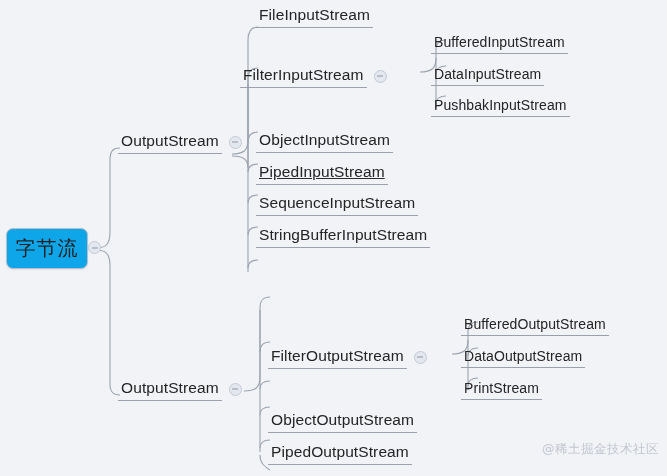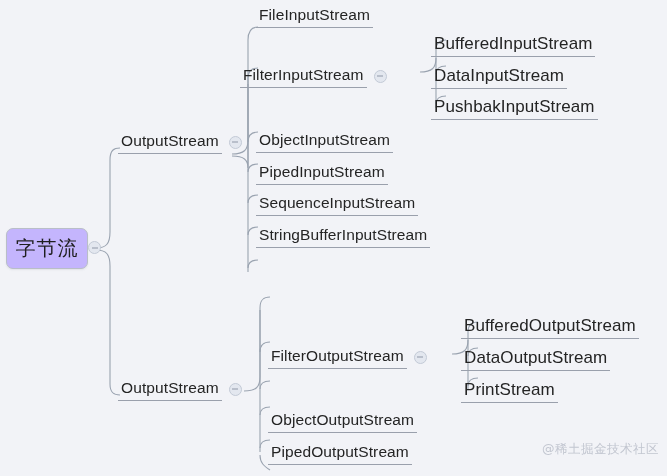--- a/index.html
+++ b/index.html
@@ -24,29 +24,29 @@
   }
   .node .txt{
     font-size:15.5px;
     letter-spacing:.1px;
     padding:2px 3px 4px 3px;
     border-bottom:1.1px solid #9aa0ac;
     color:#242424;
   }
   .node.lvl1 .txt{font-size:15.5px;}
   .node.lvl2 .txt{font-size:15.5px;}
-  .node.lvl3 .txt{font-size:17px;}
+  .node.lvl3 .txt{font-size:14px;}
 
   
   .root{
     position:absolute;
     left:6px;top:228px;
     width:82px;height:41px;
     box-sizing:border-box;
-    background:#c4b5fd;
+    background:#0ea5e9;
     border:1.2px solid #b9bec8;
     border-radius:7px;
     display:flex;align-items:center;justify-content:center;
     box-shadow:0 1px 2px rgba(80,90,110,.10);
   }
   .root .txt{
     font-size:20px;
     color:#1f1f1f;
     font-family:"DejaVu Sans","Liberation Sans",sans-serif;
     letter-spacing:1px;
@@ -148,21 +148,21 @@
   <div class="node lvl3" style="left:431px;top:65px;">
     <span class="txt">DataInputStream</span>
   </div>
   <div class="node lvl3" style="left:431px;top:96px;">
     <span class="txt">PushbakInputStream</span>
   </div>
 
   <div class="node lvl2" style="left:256px;top:130px;">
     <span class="txt">ObjectInputStream</span>
   </div>
-  <div class="node lvl2" style="left:256px;top:162px;">
+  <div class="node lvl2" style="left:256px;top:162px;text-decoration:underline;">
     <span class="txt">PipedInputStream</span>
   </div>
   <div class="node lvl2" style="left:256px;top:193px;">
     <span class="txt">SequenceInputStream</span>
   </div>
   <div class="node lvl2" style="left:256px;top:225px;">
     <span class="txt">StringBufferInputStream</span>
   </div>
 
   <div class="node lvl1" style="left:118px;top:378px;">

